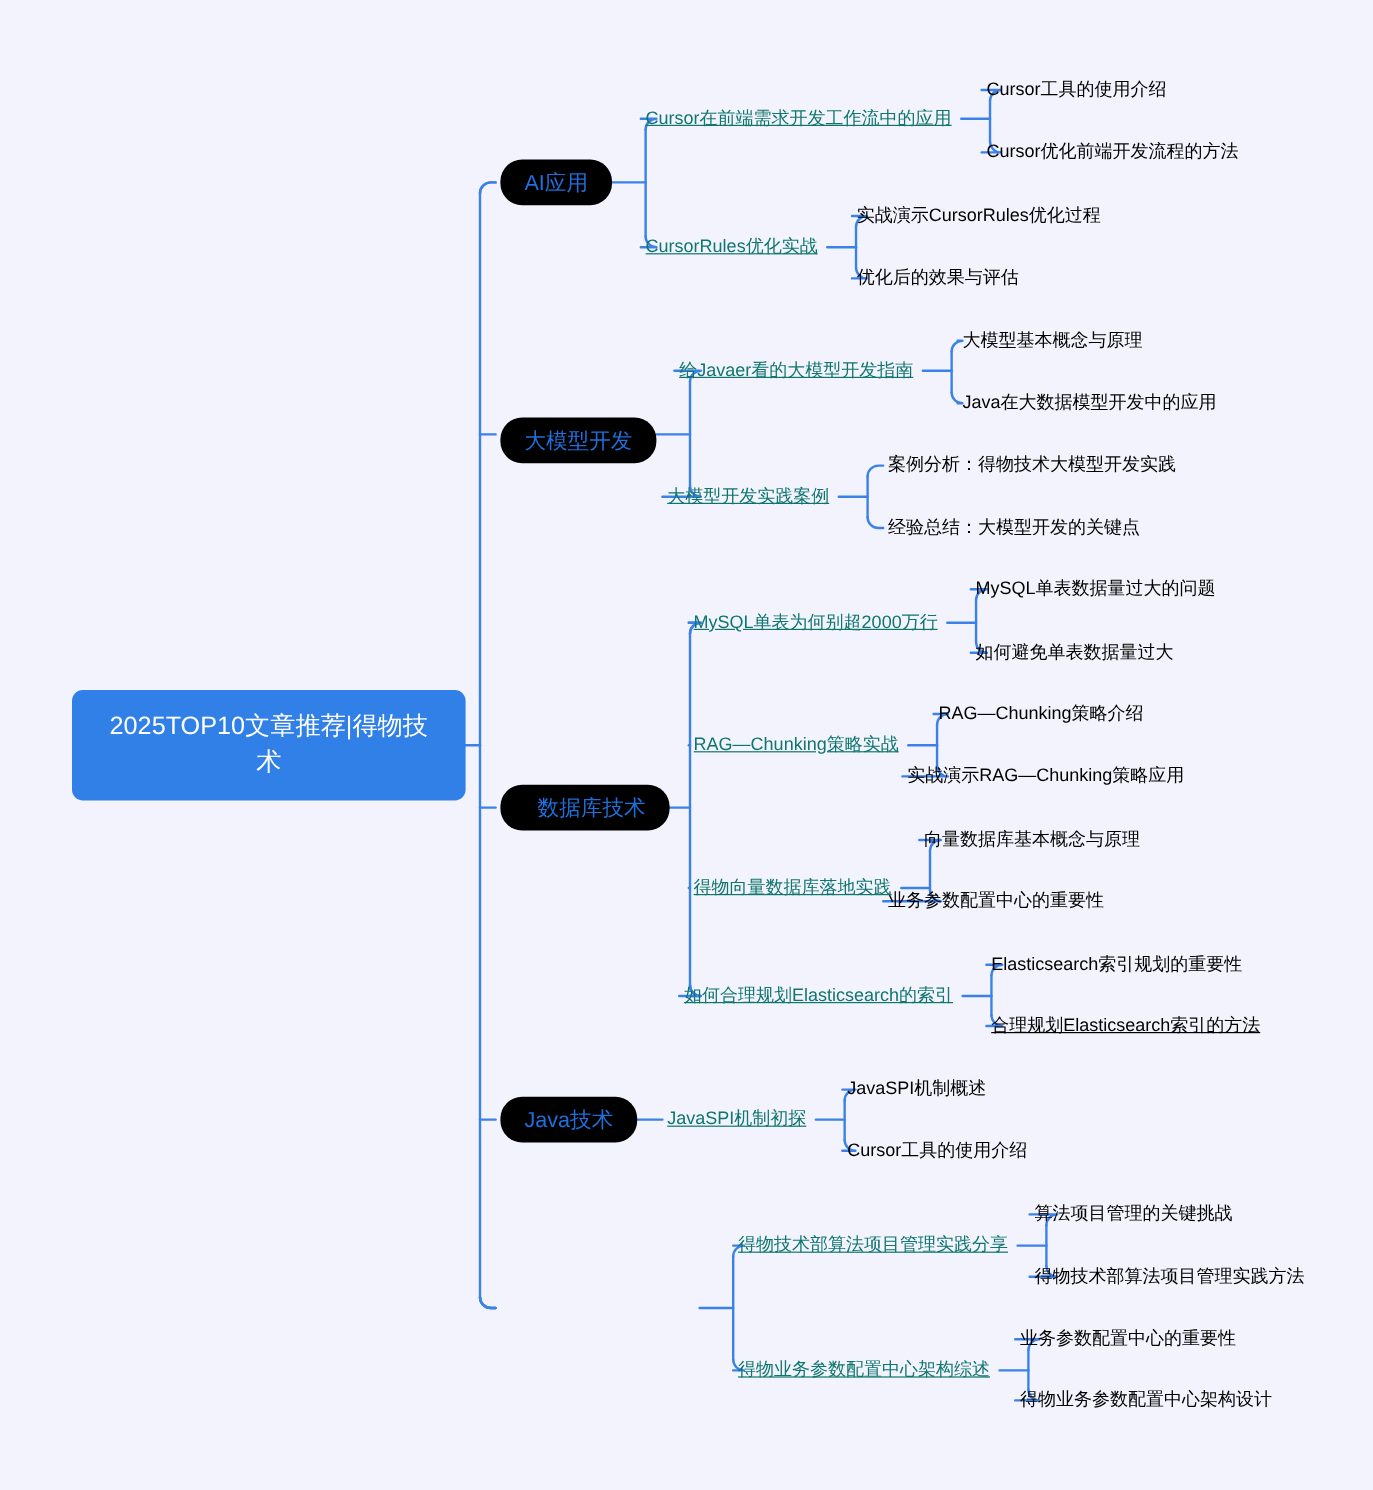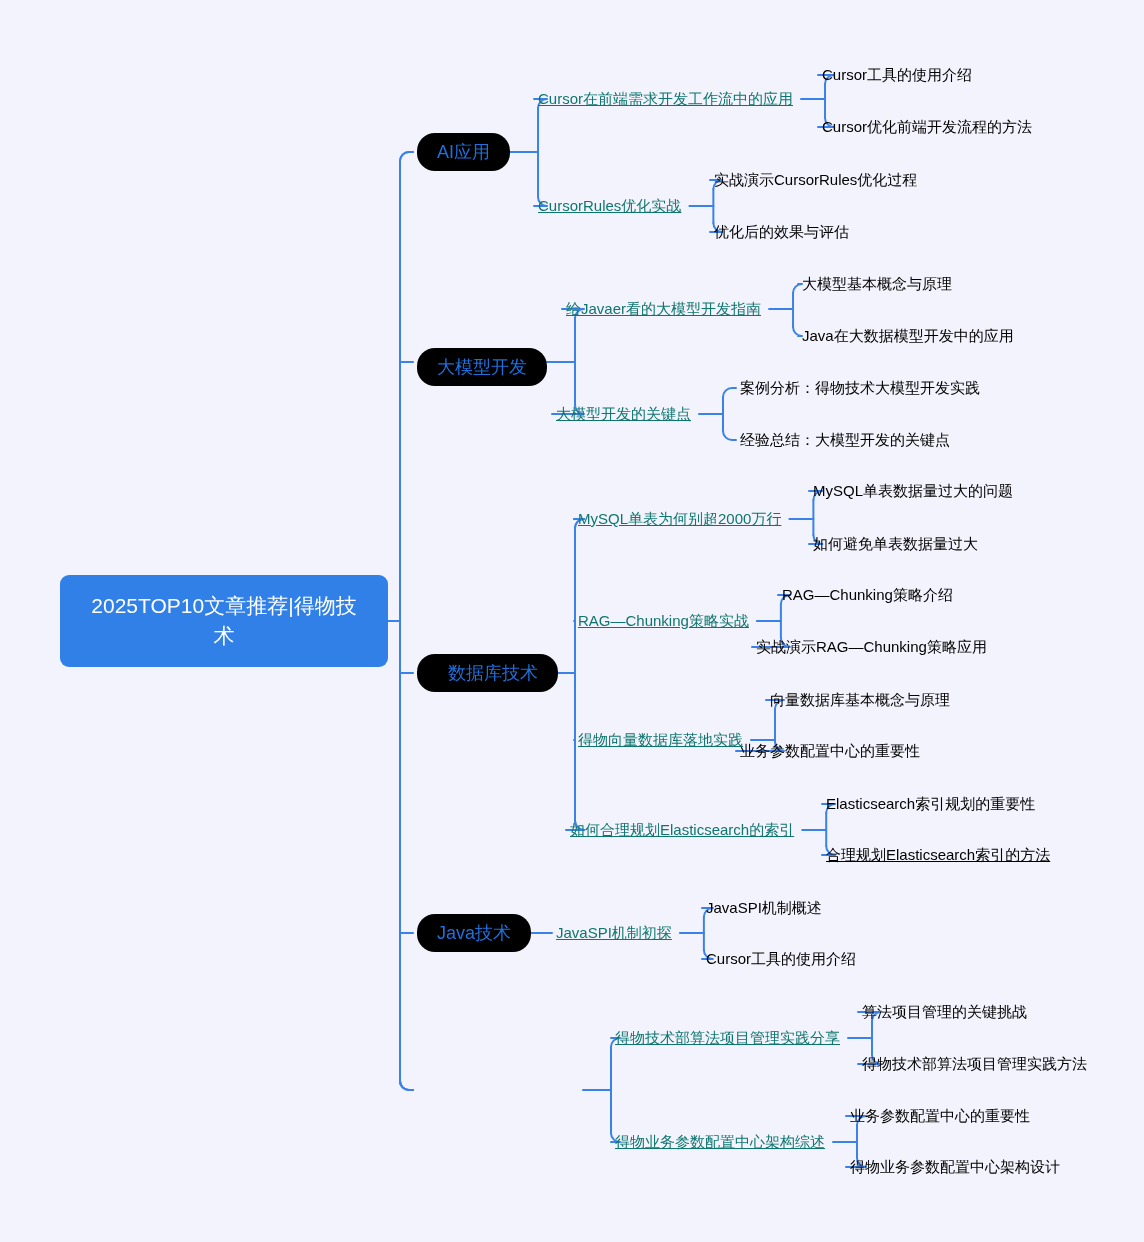--- a/index.html
+++ b/index.html
@@ -156,21 +156,21 @@
     <span>优化后的效果与评估</span>
   </div>
 
   <div class="node branch" style="left:417px;top:347px;margin-top:20px;">
     <span>大模型开发</span>
   </div>
   <div class="node sub" style="left:566px;top:309px;">
     <span>给Javaer看的大模型开发指南</span>
   </div>
   <div class="node sub" style="left:556px;top:414px;">
-    <span>大模型开发的关键点</span>
+    <span>大模型开发实践案例</span>
   </div>
   <div class="node leaf" style="left:802px;top:284px;">
     <span>大模型基本概念与原理</span>
   </div>
   <div class="node leaf" style="left:802px;top:336px;">
     <span>Java在大数据模型开发中的应用</span>
   </div>
   <div class="node leaf" style="left:740px;top:388px;">
     <span>案例分析：得物技术大模型开发实践</span>
   </div>

